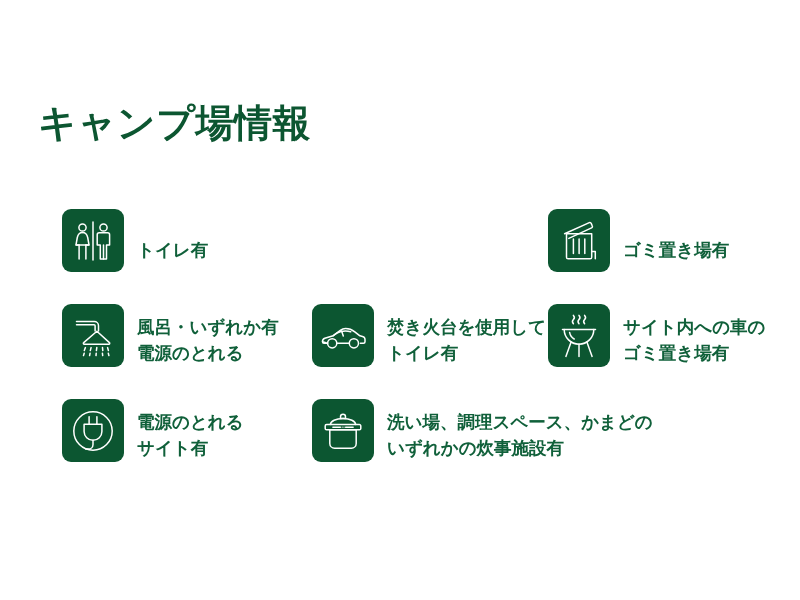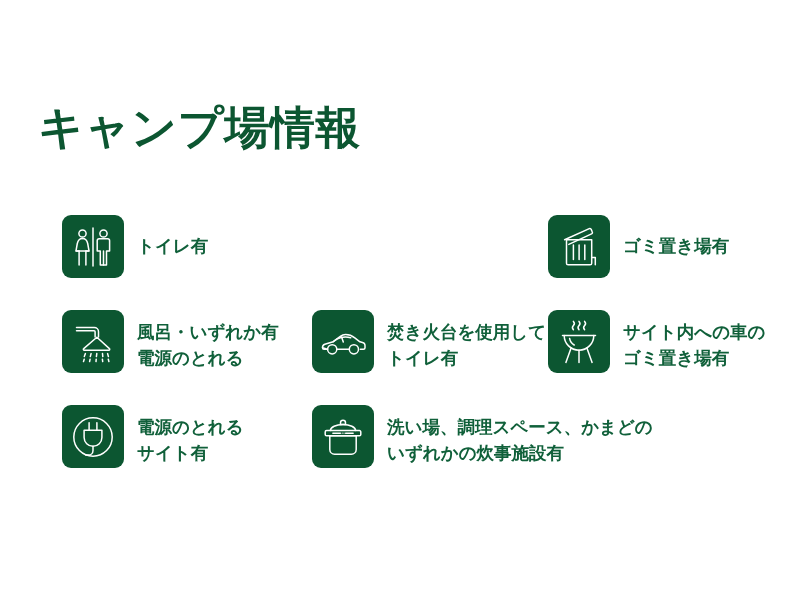--- a/index.html
+++ b/index.html
@@ -16,42 +16,42 @@
     position: relative;
   }
   .page {
     position: absolute;
     inset: 0;
   }
   .page-title {
     position: absolute;
     left: 38px;
     top: 104px;
-    font-size: 45px;
+    font-size: 38px;
     line-height: 1.05;
     font-weight: 700;
     color: #0c5631;
     letter-spacing: 0.5px;
     white-space: nowrap;
   }
   .feature-grid {
     position: absolute;
     left: 38px;
     top: 209px;
     width: 740px;
   }
   .feature-row {
     position: relative;
     height: 95px;
   }
   .feature-item {
     position: absolute;
-    top: 6px;
+    top: 0;
     display: flex;
-    align-items: flex-start;
+    align-items: center;
     padding-left: 24px;
   }
   .feature-item.col-1 { left: 0px; }
   .feature-item.col-2 { left: 250px; }
   .feature-item.col-3 { left: 486px; }
 
   .icon-tile {
     width: 62px;
     height: 63px;
     border-radius: 9px;

